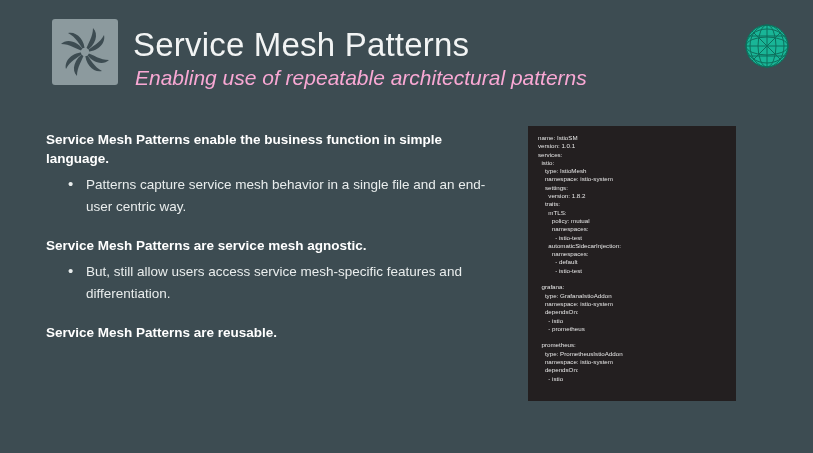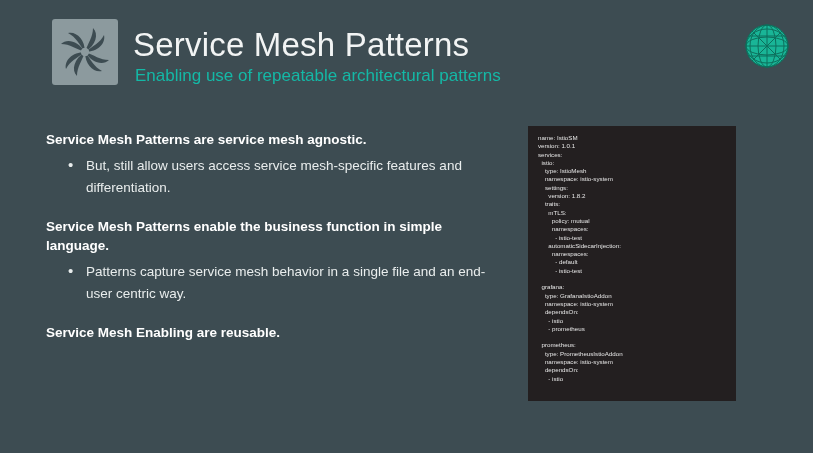--- a/index.html
+++ b/index.html
@@ -40,22 +40,23 @@
     color: #f2f4f4;
     font-weight: normal;
     letter-spacing: 0.2px;
     white-space: nowrap;
     text-align: center;
   }
   .subtitle {
     position: absolute;
     left: 135px;
     top: 66px;
-    font-size: 17px;
-    color: #14b8a6;
+    font-size: 21px;
+    font-style: italic;
+    color: #f9a8d4;
     white-space: nowrap;
   }
   .corner-badge {
     position: absolute;
     right: 22px;
     top: 22px;
     width: 48px;
     height: 48px;
   }
   
@@ -157,35 +158,35 @@
           <path d="M9 9 L39 39 M39 9 L9 39"></path>
         </g>
       </svg>
     </div>
 
   </div>
 
   <div class="content">
 
     <div class="block">
+      <p class="lead">Service Mesh Patterns enable the business function in simple language.</p>
+      <ul class="bullets">
+        <li>Patterns capture service mesh behavior in a single file and an end-user centric way.</li>
+      </ul>
+    </div>
+
+    <div class="block">
       <p class="lead">Service Mesh Patterns are service mesh agnostic.</p>
       <ul class="bullets">
         <li>But, still allow users access service mesh-specific features and differentiation.</li>
       </ul>
     </div>
 
     <div class="block">
-      <p class="lead">Service Mesh Patterns enable the business function in simple language.</p>
-      <ul class="bullets">
-        <li>Patterns capture service mesh behavior in a single file and an end-user centric way.</li>
-      </ul>
-    </div>
-
-    <div class="block">
-      <p class="lead">Service Mesh Enabling are reusable.</p>
+      <p class="lead">Service Mesh Patterns are reusable.</p>
     </div>
 
   </div>
 
   <div class="code-panel">
     <pre>name: IstioSM
 version: 1.0.1
 services:
   istio:
     type: IstioMesh

